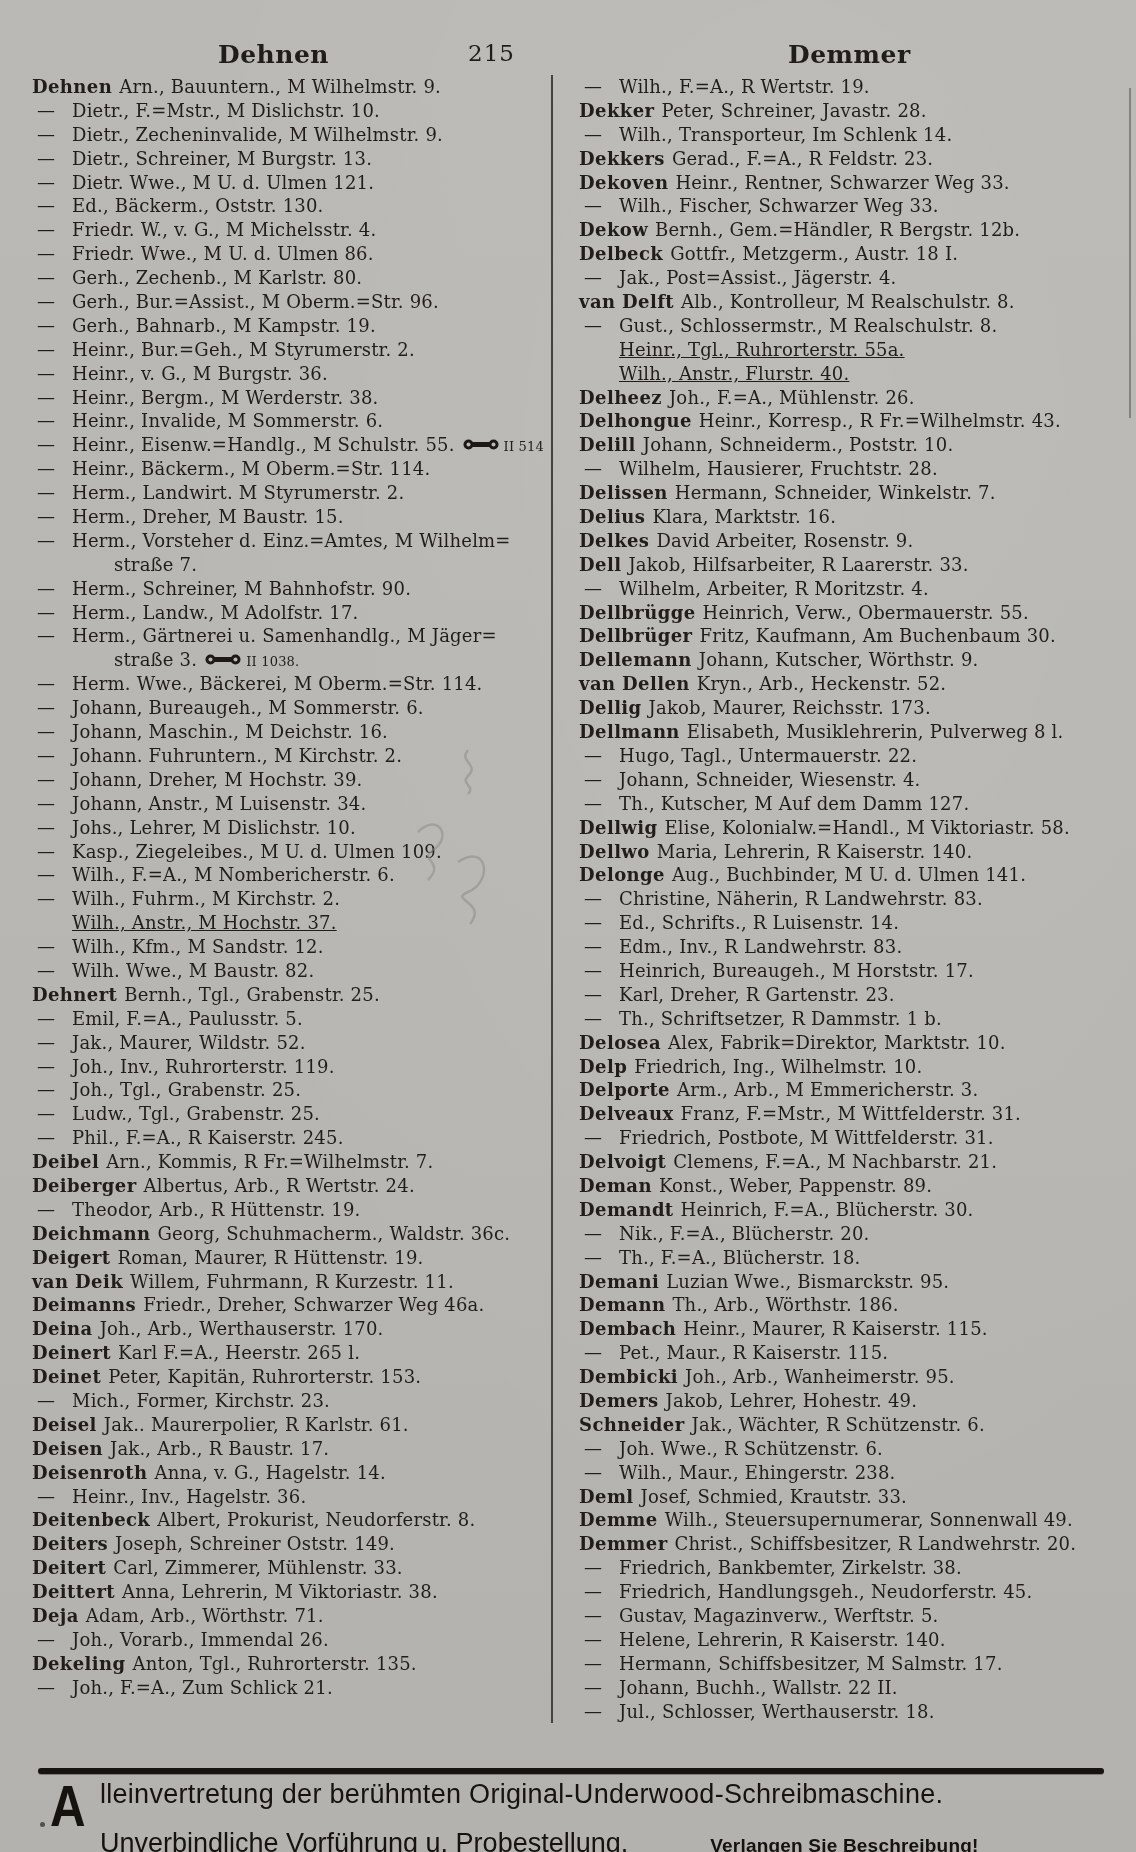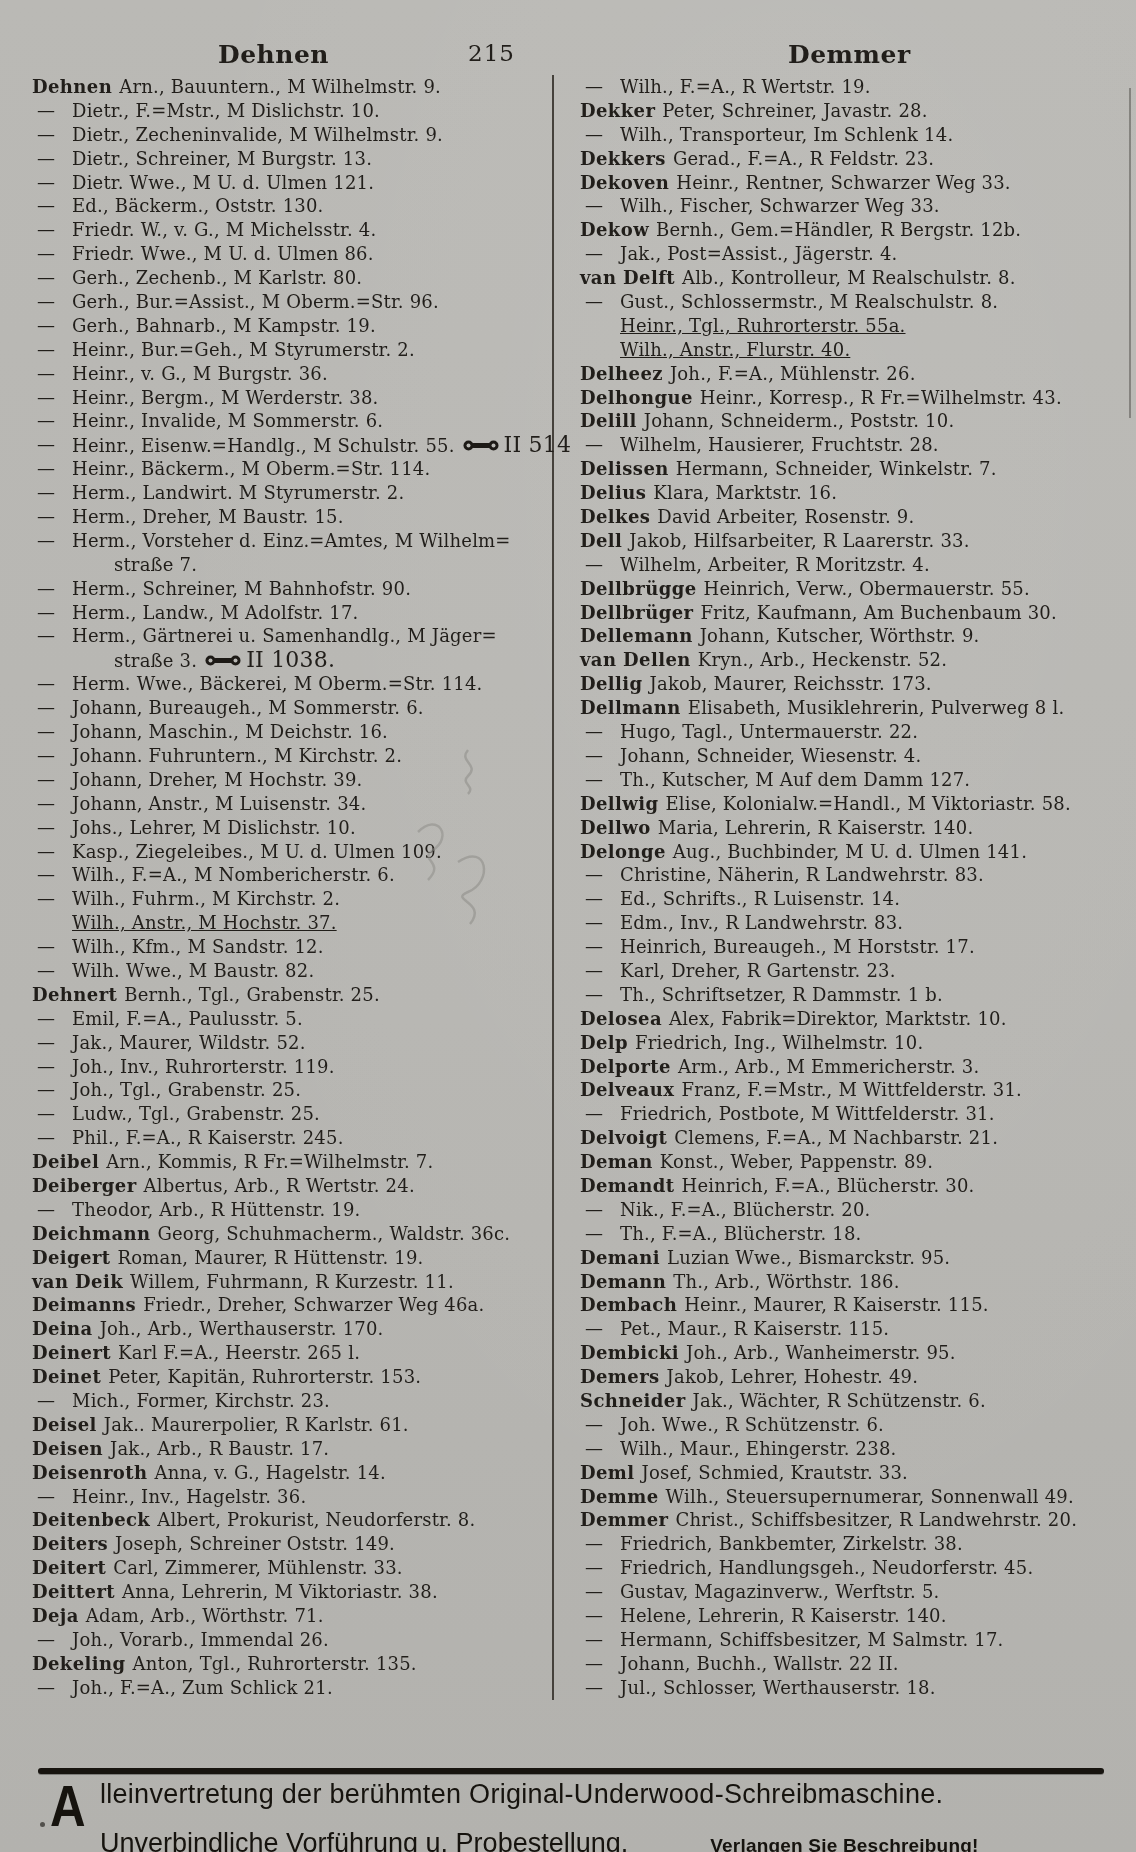--- a/index.html
+++ b/index.html
@@ -25,21 +25,21 @@
   .col-right{width:580px;border-left:2px solid #45413b;padding-left:26px;}
   .entry{position:relative;height:23.9px;line-height:23.9px;white-space:nowrap;
          font-size:18px;padding-left:40px;letter-spacing:.2px;}
   .entry.head{padding-left:0;}
   .entry.cont{padding-left:82px;}
   .entry.plain{padding-left:40px;text-decoration:underline;}
   .dash{position:absolute;left:5px;top:0;letter-spacing:-1px;}
   .surname{font-weight:bold;letter-spacing:.4px;margin-right:7px;}
   .phone{display:inline-block;vertical-align:middle;margin:0 5px 3px 8px;}
   .phone svg{display:block;}
-  .phone-num{font-size:22px;}
+  .phone-num{font-size:13px;}
   
   .pencil{position:absolute;left:398px;top:742px;opacity:.55;}
   
   .scan-edge{position:absolute;right:5px;top:88px;height:330px;width:2px;background:rgba(45,42,38,.38);}
   .speck{position:absolute;left:40px;top:1822px;width:5px;height:5px;border-radius:50%;background:#3a3733;opacity:.8;}
   
   .footer{position:absolute;left:38px;right:32px;top:1768px;}
   .ad-rule{height:6px;background:#17140f;border-radius:3px;box-shadow:0 1px 0 rgba(0,0,0,.3);}
   .ad-body{display:flex;align-items:flex-start;margin-top:5px;
            font-family:"Liberation Sans", sans-serif;color:#16130e;}
@@ -149,20 +149,21 @@
         <div class="entry"><span class="dash">—</span><span>Joh., F.=A., Zum Schlick 21.</span></div>
       </div>
     <div class="col col-right" id="col-right">
         <div class="entry"><span class="dash">—</span><span>Wilh., F.=A., R Wertstr. 19.</span></div>
         <div class="entry head"><span class="surname">Dekker</span><span>Peter, Schreiner, Javastr. 28.</span></div>
         <div class="entry"><span class="dash">—</span><span>Wilh., Transporteur, Im Schlenk 14.</span></div>
         <div class="entry head"><span class="surname">Dekkers</span><span>Gerad., F.=A., R Feldstr. 23.</span></div>
         <div class="entry head"><span class="surname">Dekoven</span><span>Heinr., Rentner, Schwarzer Weg 33.</span></div>
         <div class="entry"><span class="dash">—</span><span>Wilh., Fischer, Schwarzer Weg 33.</span></div>
         <div class="entry head"><span class="surname">Dekow</span><span>Bernh., Gem.=Händler, R Bergstr. 12b.</span></div>
+        <div class="entry head"><span class="surname">Delbeck</span><span>Gottfr., Metzgerm., Austr. 18 I.</span></div>
         <div class="entry"><span class="dash">—</span><span>Jak., Post=Assist., Jägerstr. 4.</span></div>
         <div class="entry head"><span class="surname">van Delft</span><span>Alb., Kontrolleur, M Realschulstr. 8.</span></div>
         <div class="entry"><span class="dash">—</span><span>Gust., Schlossermstr., M Realschulstr. 8.</span></div>
         <div class="entry plain"><span>Heinr., Tgl., Ruhrorterstr. 55a.</span></div>
         <div class="entry plain"><span>Wilh., Anstr., Flurstr. 40.</span></div>
         <div class="entry head"><span class="surname">Delheez</span><span>Joh., F.=A., Mühlenstr. 26.</span></div>
         <div class="entry head"><span class="surname">Delhongue</span><span>Heinr., Korresp., R Fr.=Wilhelmstr. 43.</span></div>
         <div class="entry head"><span class="surname">Delill</span><span>Johann, Schneiderm., Poststr. 10.</span></div>
         <div class="entry"><span class="dash">—</span><span>Wilhelm, Hausierer, Fruchtstr. 28.</span></div>
         <div class="entry head"><span class="surname">Delissen</span><span>Hermann, Schneider, Winkelstr. 7.</span></div>

